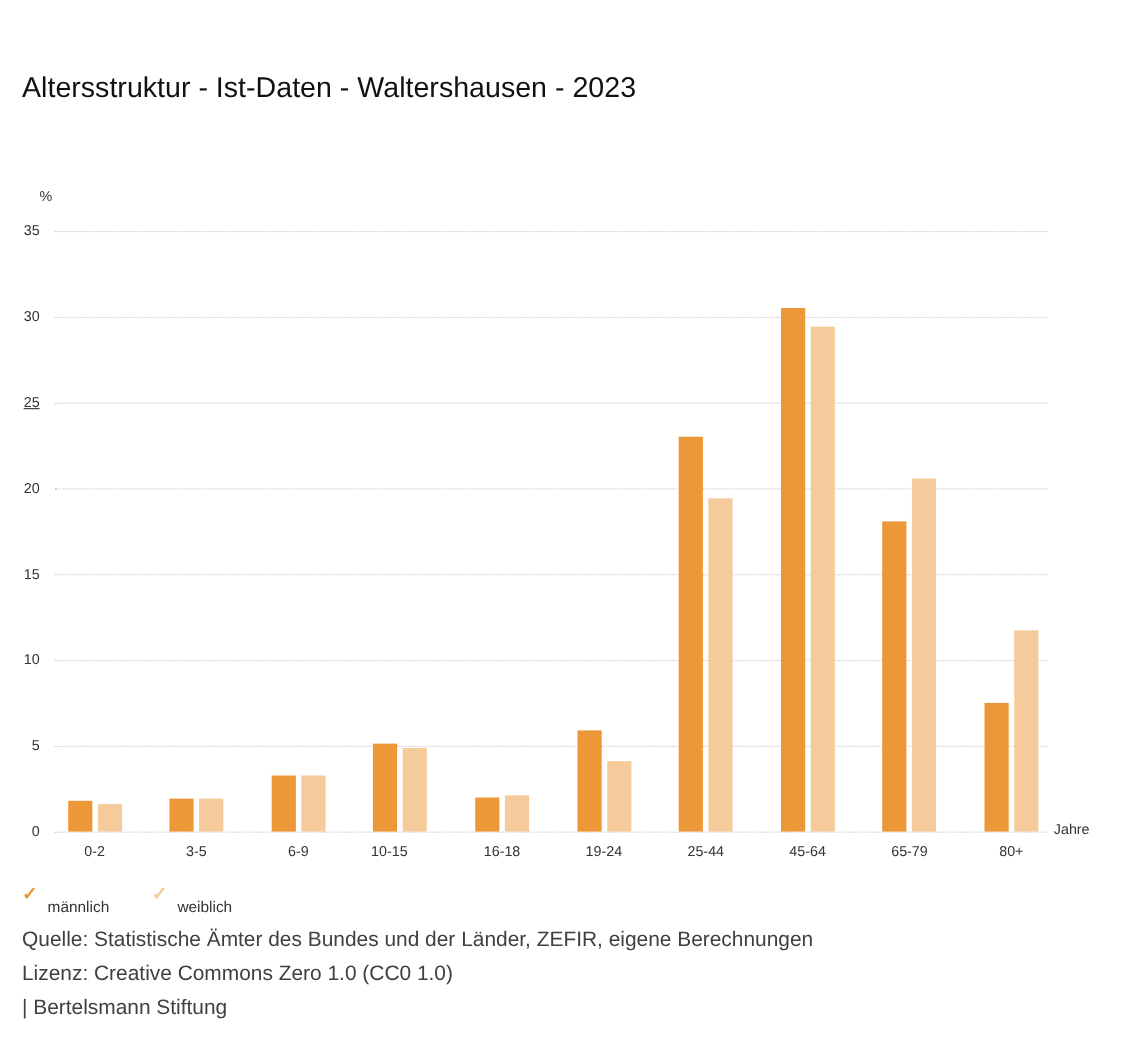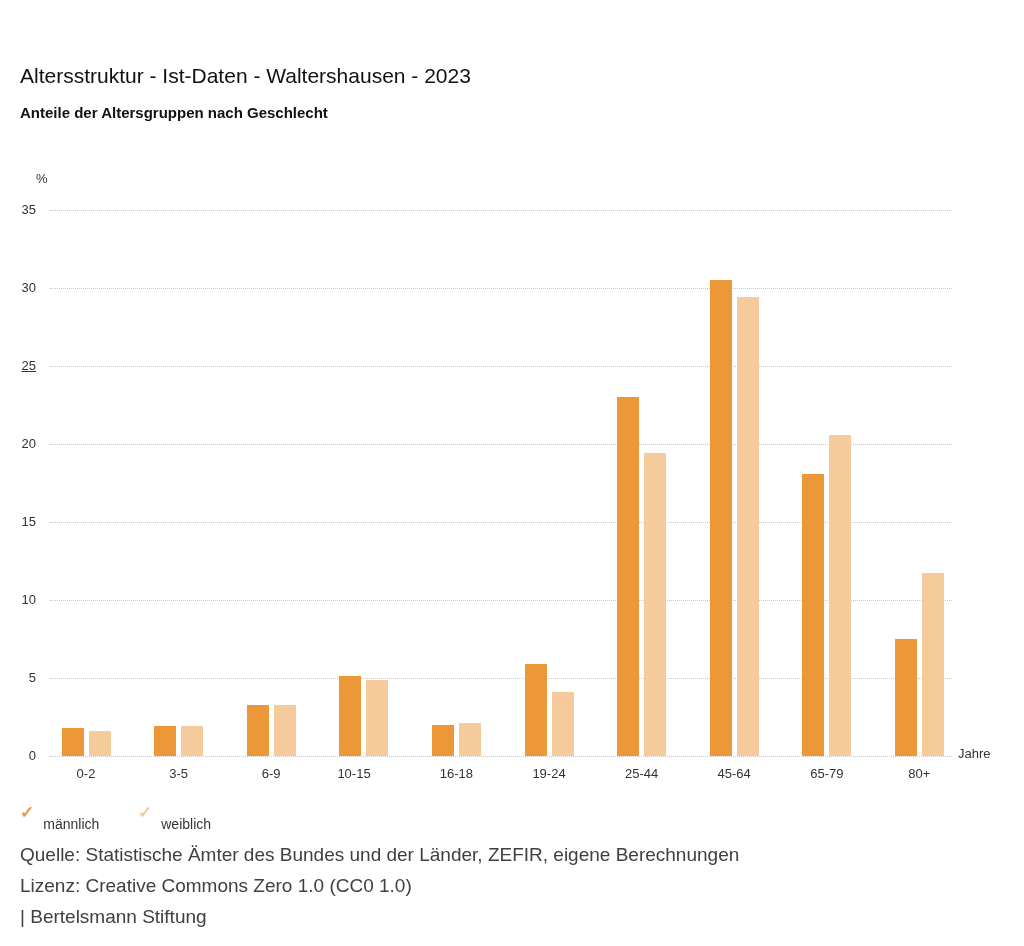--- a/index.html
+++ b/index.html
@@ -9,21 +9,21 @@
     background:#ffffff;
     font-family:"Liberation Sans", sans-serif;
     overflow:hidden;
   }
   .brand{
     position:absolute;left:20px;top:18px;
     font-size:28px;font-weight:700;color:#0a0a0a;letter-spacing:.2px;
   }
   .chart-title{
     position:absolute;left:20px;top:64px;
-    font-size:21px;font-weight:400;color:#111;
+    font-size:26px;font-weight:400;color:#111;
   }
   .chart-subtitle{
     position:absolute;left:20px;top:104px;
     font-size:15px;font-weight:700;color:#111;
   }
   .plot{position:absolute;left:0;top:0;width:1024px;height:946px;}
   .gridline{
     position:absolute;height:0;
     border-top:1px dotted #c9c9c9;
   }
@@ -54,21 +54,20 @@
     position:absolute;left:20px;
     font-size:19px;color:#404040;
   }
 </style>
 </head>
 <body>
 
 <div class="page">
 
   <div class="chart-title">Altersstruktur - Ist-Daten - Waltershausen - 2023</div>
-  <div class="chart-subtitle">Anteile der Altersgruppen nach Geschlecht</div>
 
   <div class="plot">
       <div class="unit-label" style="left: 36px; top: 171px;">%</div>
       <div class="gridline" style="left: 50px; width: 902px; top: 756px;"></div>
       <div class="ytick" style="top: 748px;">0</div>
       <div class="gridline" style="left: 50px; width: 902px; top: 678px;"></div>
       <div class="ytick" style="top: 670px;">5</div>
       <div class="gridline" style="left: 50px; width: 902px; top: 600px;"></div>
       <div class="ytick" style="top: 592px;">10</div>
       <div class="gridline" style="left: 50px; width: 902px; top: 522px;"></div>

